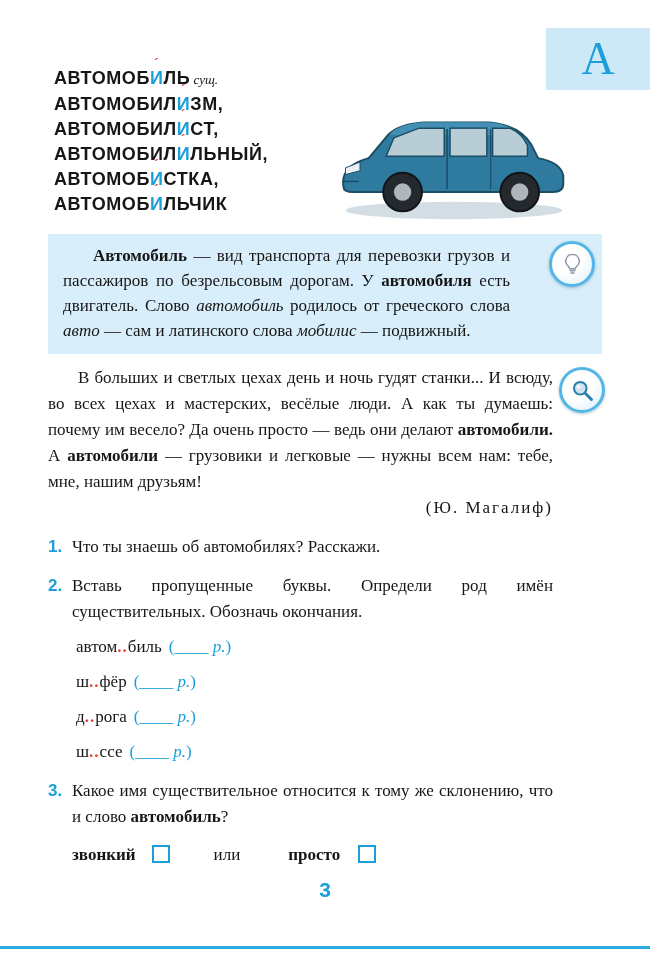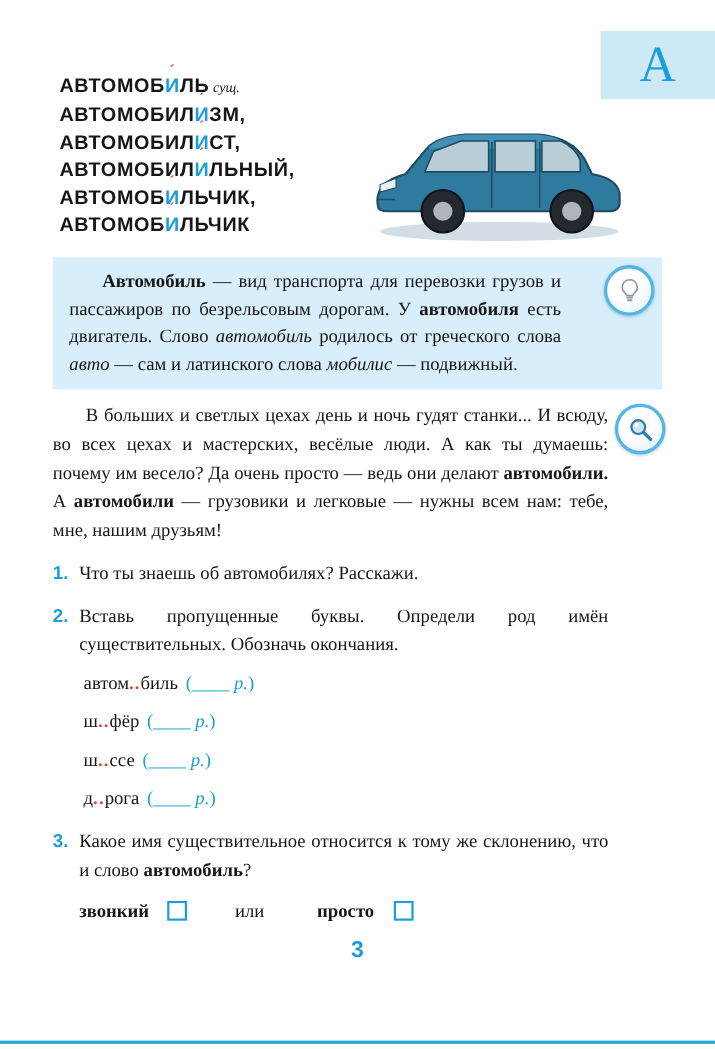--- a/index.html
+++ b/index.html
@@ -71,21 +71,21 @@
   <div class="letter-tab">
     <span>А</span>
   </div>
 
   <div class="top-row">
     <div class="word-list">
       <div class="wl-line"><span>АВТОМОБ</span><span class="stress">И<span class="mark">´</span></span><span>ЛЬ</span><span class="pos"> сущ.</span></div>
       <div class="wl-line"><span>АВТОМОБИЛ</span><span class="stress">И<span class="mark">´</span></span><span>ЗМ,</span></div>
       <div class="wl-line"><span>АВТОМОБИЛ</span><span class="stress">И<span class="mark">´</span></span><span>СТ,</span></div>
       <div class="wl-line"><span>АВТОМОБИЛ</span><span class="stress">И<span class="mark">´</span></span><span>ЛЬНЫЙ,</span></div>
-      <div class="wl-line"><span>АВТОМОБ</span><span class="stress">И<span class="mark">´</span></span><span>ЛЬЧИК,</span></div>
+      <div class="wl-line"><span>АВТОМОБ</span><span class="stress">И<span class="mark">´</span></span><span>СТКА,</span></div>
       <div class="wl-line"><span>АВТОМОБ</span><span class="stress">И<span class="mark">´</span></span><span>ЛЬЧИК</span></div>
     </div>
     <figure class="car">
       <svg viewBox="0 0 250 130">
         <ellipse cx="128" cy="114" rx="112" ry="9" fill="#d3dee4"></ellipse>
         <path d="M14 90 Q10 68 40 60 L60 36 Q70 25 96 23 L165 23 Q196 26 208 46 L215 60 Q238 64 241 78 L241 87 Q241 95 230 95 L24 95 Q14 95 14 90 Z" fill="#2f7ba0" stroke="#1c4c63" stroke-width="2" stroke-linejoin="round"></path>
         <path d="M62 35 Q71 25 96 23 L165 23 Q186 25 197 36 L62 36 Z" fill="#4390b4"></path>
         <path d="M66 39 L92 29 L118 29 L118 58 L58 58 Z" fill="#b9cdd6" stroke="#1c4c63" stroke-width="1.5"></path>
         <rect x="124" y="29" width="38" height="29" fill="#b9cdd6" stroke="#1c4c63" stroke-width="1.5"></rect>
         <path d="M168 29 L186 29 Q199 35 204 47 L204 58 L168 58 Z" fill="#b9cdd6" stroke="#1c4c63" stroke-width="1.5"></path>
@@ -109,20 +109,21 @@
         <rect x="9.3" y="16.6" width="5.4" height="1.6" rx="0.8" fill="#8a97a8"></rect>
         <rect x="9.9" y="18.8" width="4.2" height="1.5" rx="0.75" fill="#8a97a8"></rect>
       </svg>
     </div>
   </div>
 
   <div class="main-col">
 
     <div class="story">
       <p class="story-text"><span>В больших и светлых цехах день и ночь гудят станки... И всюду, во всех цехах и мастерских, весёлые люди. А как ты думаешь: почему им весело? Да очень просто — ведь они делают </span><span class="b">автомобили.</span><span> А </span><span class="b">автомобили</span><span> — грузовики и легковые — нужны всем нам: тебе, мне, нашим друзьям!</span></p>
+      <p class="attribution">(Ю. Магалиф)</p>
       <div class="icon-circle">
         <svg viewBox="0 0 24 24">
           <circle cx="10" cy="10" r="5.6" fill="#cfe4ef" stroke="#2a7fae" stroke-width="1.8"></circle>
           <circle cx="8.6" cy="8.6" r="1.8" fill="#ffffff" opacity="0.8"></circle>
           <line x1="14.4" y1="14.4" x2="20" y2="20" stroke="#2a7fae" stroke-width="2.6" stroke-linecap="round"></line>
         </svg>
       </div>
     </div>
 
     <div class="ex">
@@ -135,24 +136,24 @@
       <div class="ex-body">
         <div><span>Вставь пропущенные буквы. Определи род имён существительных. Обозначь окончания.</span></div>
         <div class="items">
           <div class="item">
             <span><span>автом</span><span class="red">..</span><span>биль</span></span><span class="blank"><span>(</span><span>____</span><span> </span><span class="i">р.</span><span>)</span></span>
           </div>
           <div class="item">
             <span><span>ш</span><span class="red">..</span><span>фёр</span></span><span class="blank"><span>(</span><span>____</span><span> </span><span class="i">р.</span><span>)</span></span>
           </div>
           <div class="item">
-            <span><span>ш</span><span class="red">..</span><span>ссе</span></span><span class="blank"><span>(</span><span>____</span><span> </span><span class="i">р.</span><span>)</span></span>
+            <span><span>д</span><span class="red">..</span><span>рога</span></span><span class="blank"><span>(</span><span>____</span><span> </span><span class="i">р.</span><span>)</span></span>
           </div>
           <div class="item">
-            <span><span>д</span><span class="red">..</span><span>рога</span></span><span class="blank"><span>(</span><span>____</span><span> </span><span class="i">р.</span><span>)</span></span>
+            <span><span>ш</span><span class="red">..</span><span>ссе</span></span><span class="blank"><span>(</span><span>____</span><span> </span><span class="i">р.</span><span>)</span></span>
           </div>
         </div>
       </div>
     </div>
 
     <div class="ex">
       <span class="ex-num">3.</span>
       <div class="ex-body">
         <div><span>Какое имя существительное относится к тому же склонению, что и слово </span><span class="b">автомобиль</span><span>?</span></div>
         <div class="answers">

